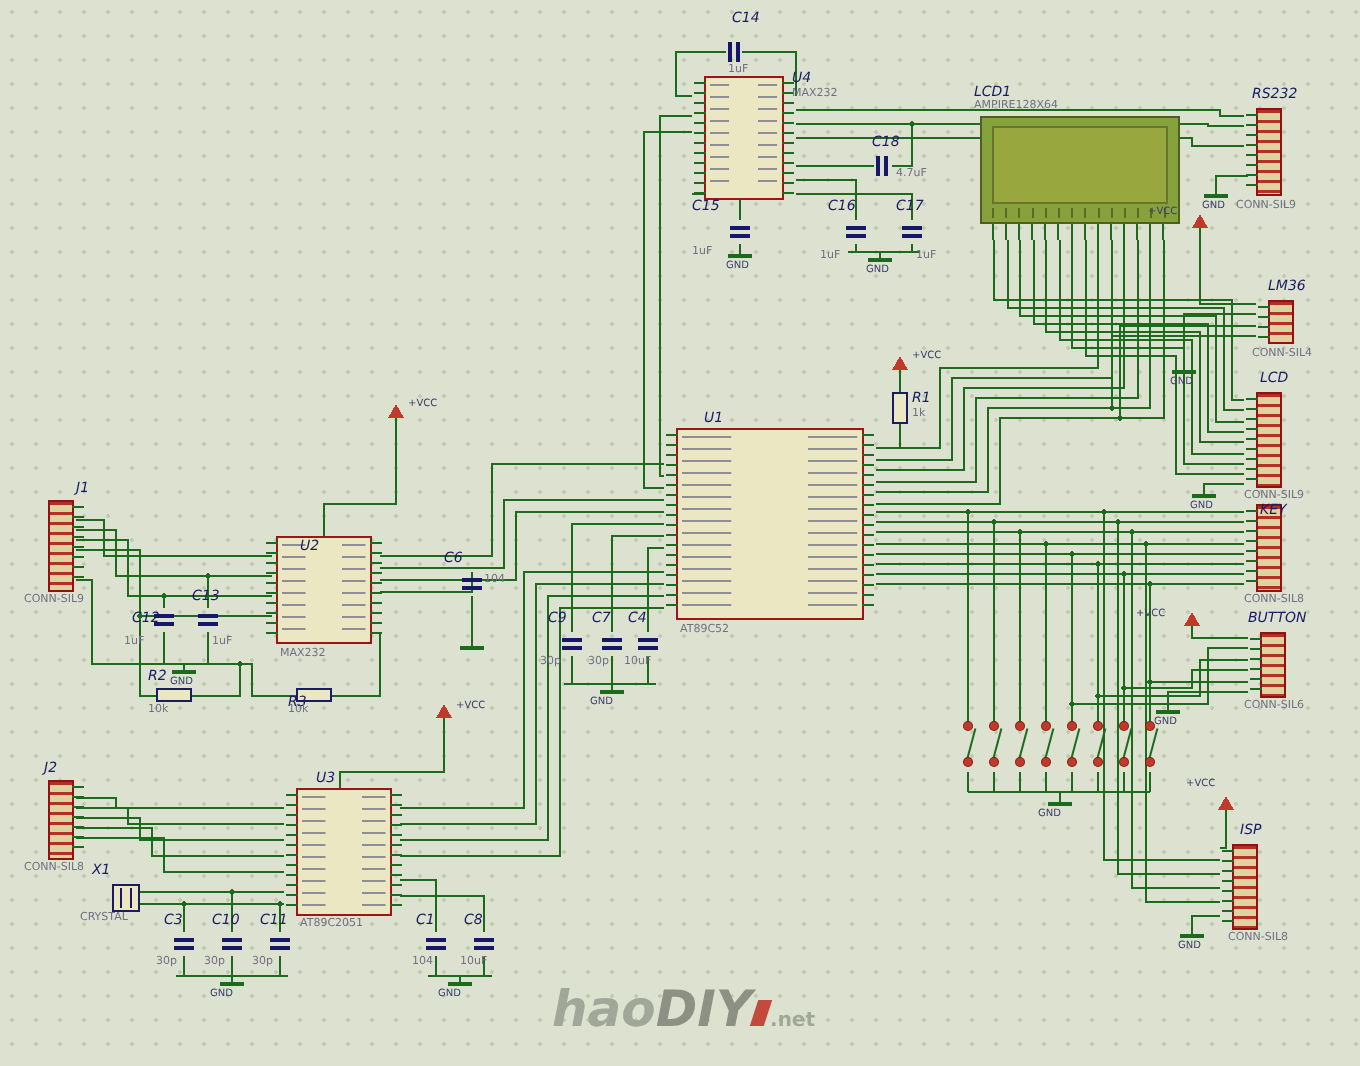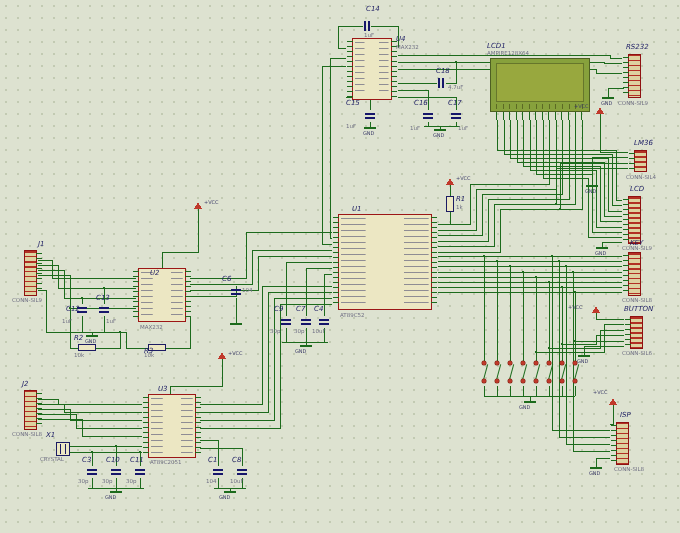--- a/index.html
+++ b/index.html
@@ -182,21 +182,21 @@
   <span class="ref" style="left:366px;top:6px">C14</span>
   <span class="ref" style="left:396px;top:36px">U4</span>
   <span class="ref" style="left:346px;top:100px">C15</span>
   <span class="ref" style="left:436px;top:68px">C18</span>
   <span class="ref" style="left:414px;top:100px">C16</span>
   <span class="ref" style="left:448px;top:100px">C17</span>
   <span class="ref" style="left:487px;top:43px">LCD1</span>
   <span class="ref" style="left:626px;top:44px">RS232</span>
   <span class="ref" style="left:634px;top:140px">LM36</span>
   <span class="ref" style="left:630px;top:186px">LCD</span>
-  <span class="ref" style="left:630px;top:240px">KEY</span>
+  <span class="ref" style="left:630px;top:252px">KEY</span>
   <span class="ref" style="left:624px;top:306px">BUTTON</span>
   <span class="ref" style="left:620px;top:412px">ISP</span>
   <span class="ref" style="left:352px;top:206px">U1</span>
   <span class="ref" style="left:456px;top:196px">R1</span>
   <span class="ref" style="left:38px;top:241px">J1</span>
   <span class="ref" style="left:66px;top:306px">C12</span>
   <span class="ref" style="left:96px;top:295px">C13</span>
   <span class="ref" style="left:150px;top:270px">U2</span>
   <span class="ref" style="left:222px;top:276px">C6</span>
   <span class="ref" style="left:74px;top:335px">R2</span>
@@ -259,14 +259,17 @@
   <span class="plabel" style="left:585px;top:189px">GND</span>
   <span class="plabel" style="left:595px;top:251px">GND</span>
   <span class="plabel" style="left:577px;top:359px">GND</span>
   <span class="plabel" style="left:589px;top:471px">GND</span>
   <span class="plabel" style="left:519px;top:405px">GND</span>
   <span class="plabel" style="left:295px;top:349px">GND</span>
   <span class="plabel" style="left:85px;top:339px">GND</span>
   <span class="plabel" style="left:105px;top:495px">GND</span>
   <span class="plabel" style="left:219px;top:495px">GND</span>
 
+  <div class="wm">
+    <span class="p1">hao</span><span class="p2">DIY</span><span class="acc"></span><span class="p3">.net</span>
+  </div>
 
 </div>
 
 </body></html>

